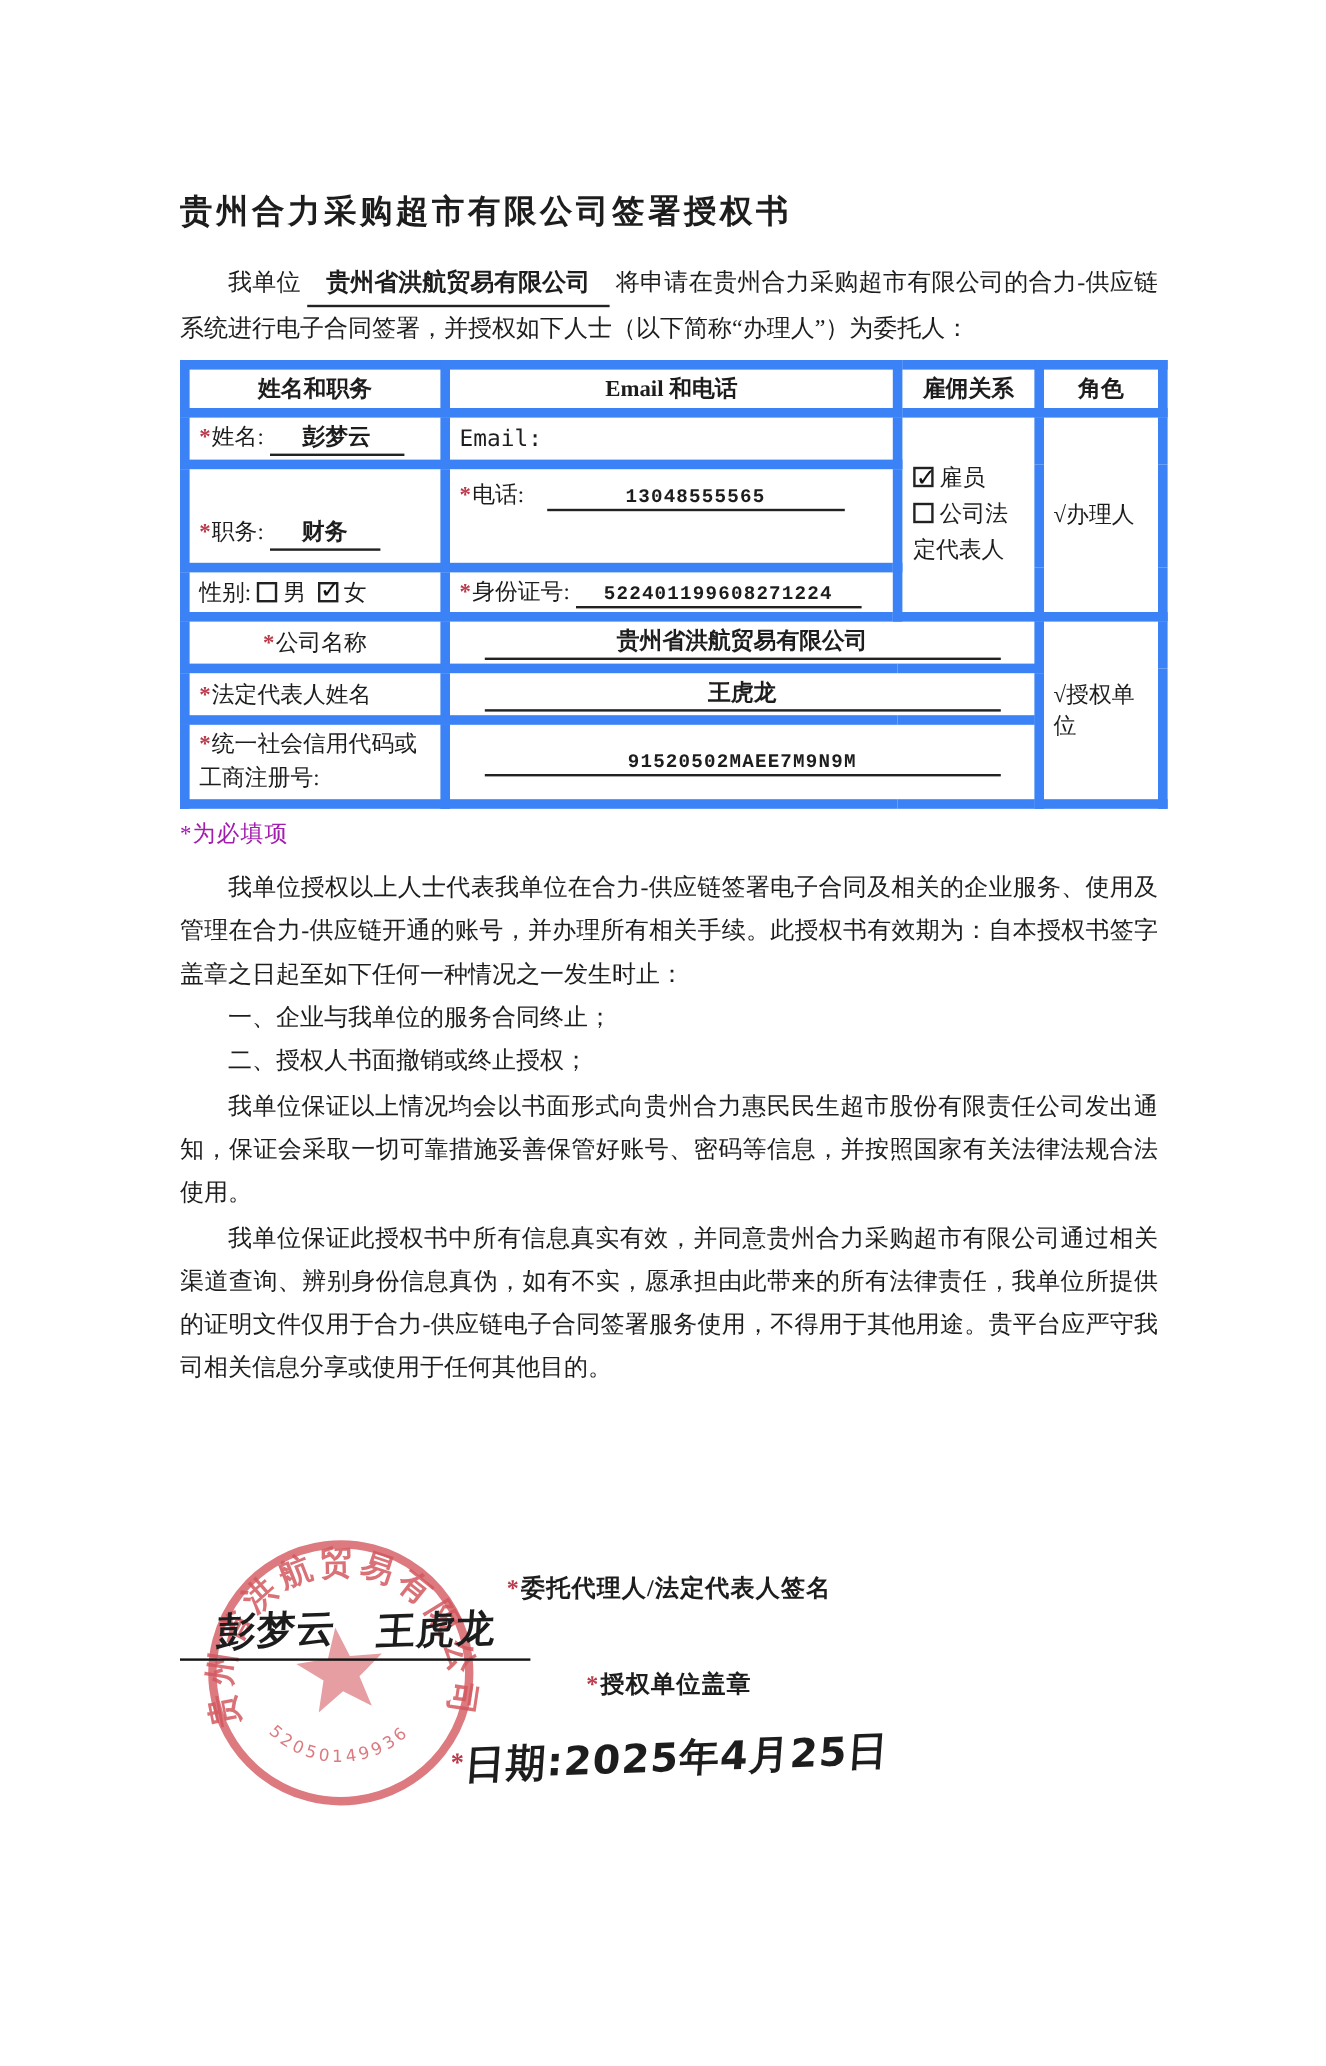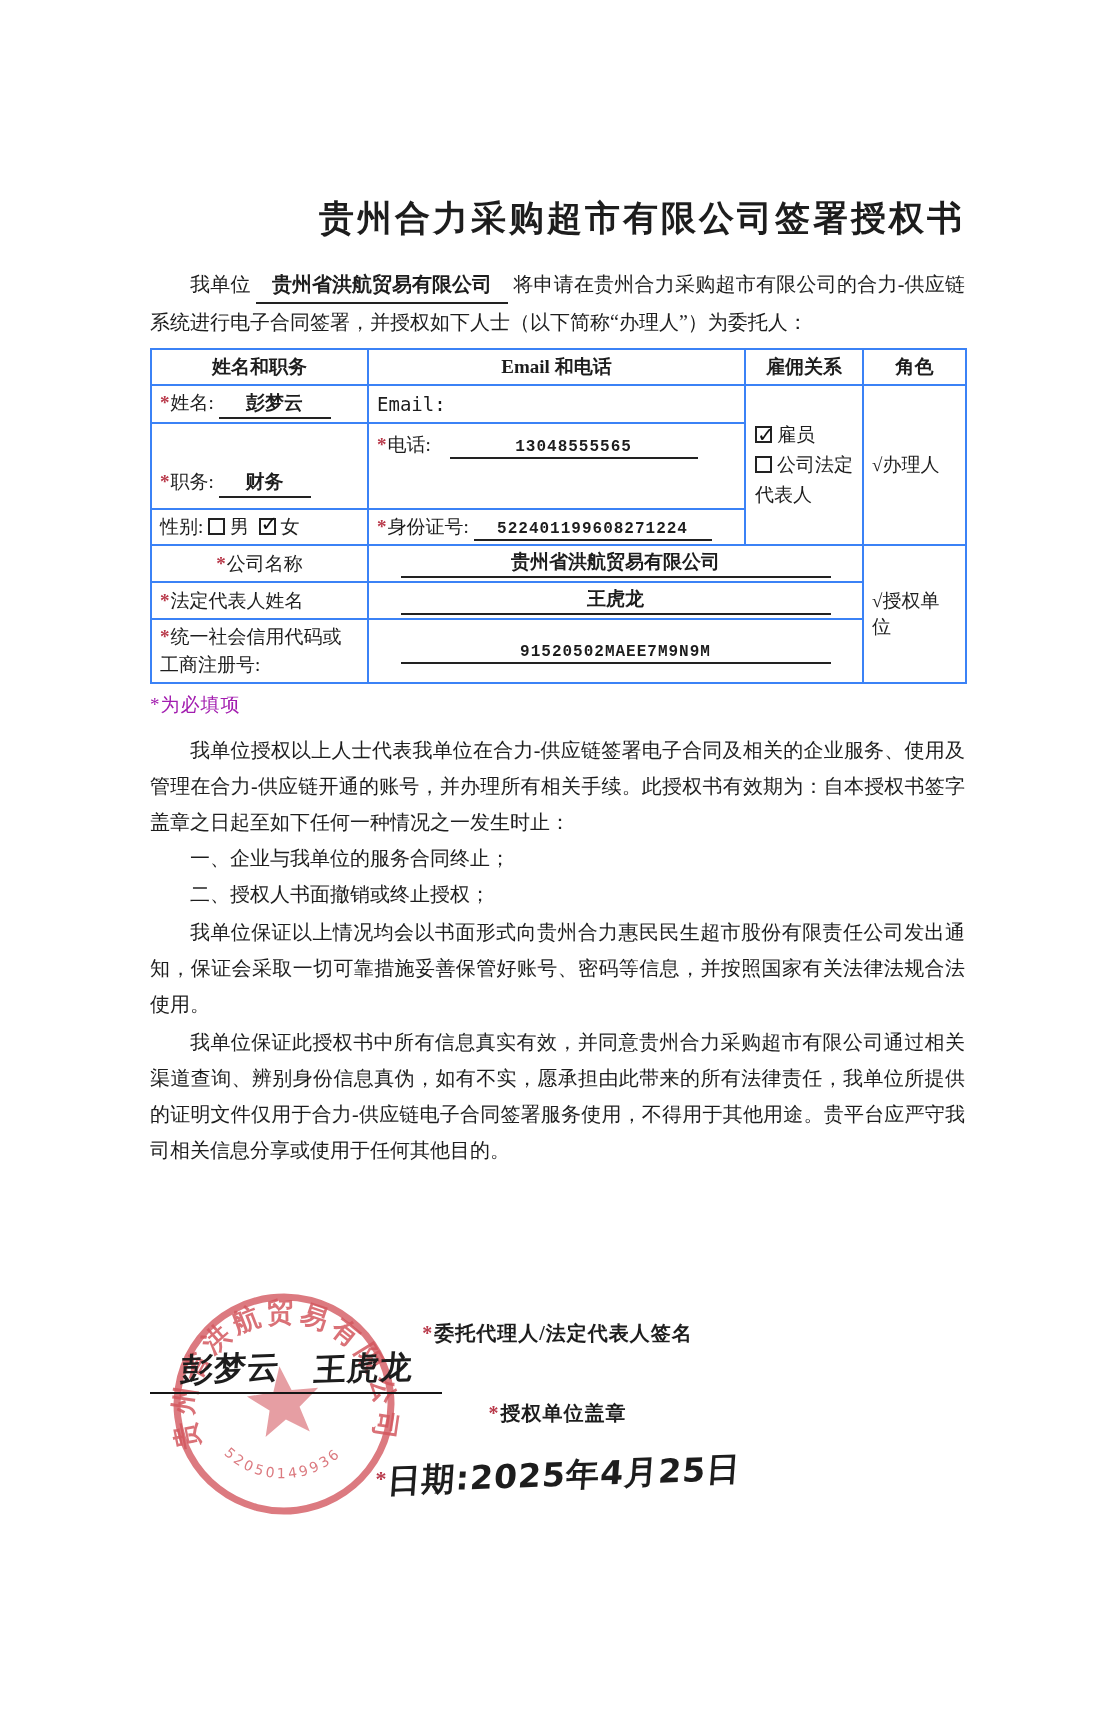--- a/index.html
+++ b/index.html
@@ -5,34 +5,34 @@
   * { margin:0; padding:0; box-sizing:border-box; }
   html,body { background:#e8e8e8; }
   .page {
     position:relative; width:1105px; height:1722px; margin:0 auto;
     background:#ffffff; overflow:hidden;
     font-family:"Liberation Serif","DejaVu Serif",serif; color:#1d1d1d;
   }
   .content { position:absolute; left:150px; top:158px; width:815px; }
 
   .doc-title {
-    font-size:35px; font-weight:bold; text-align:right;
-    letter-spacing:3px; margin-bottom:24px;margin-top:37px;
+    font-size:27px; font-weight:bold; text-align:left;
+    letter-spacing:3px; margin-bottom:24px;
   }
 
   .para { font-size:20px; line-height:36px; text-indent:2em; text-align:justify; }
   .intro { margin-bottom:8px; }
   .u-company {
     display:inline-block; font-weight:bold; padding:0 16px;
     border-bottom:2.5px solid #222; text-indent:0;
   }
 
   table.auth { width:100%; border-collapse:collapse; table-layout:fixed; }
   table.auth th, table.auth td {
-    border:2px solid #3b82f6; font-size:19px; padding:3px 8px; vertical-align:middle;
+    border:8px solid #3b82f6; font-size:19px; padding:3px 8px; vertical-align:middle;
   }
   table.auth th { font-weight:bold; height:36px; text-align:center; }
   .col1{width:217px;} .col2{width:377px;} .col3{width:118px;} .col4{width:103px;}
 
   .star { color:#b93a4b; font-weight:bold; margin-right:1px; }
 
   .fill {
     display:inline-block; font-weight:bold; text-align:center;
     border-bottom:2px solid #222; padding:0 6px 1px;
   }

